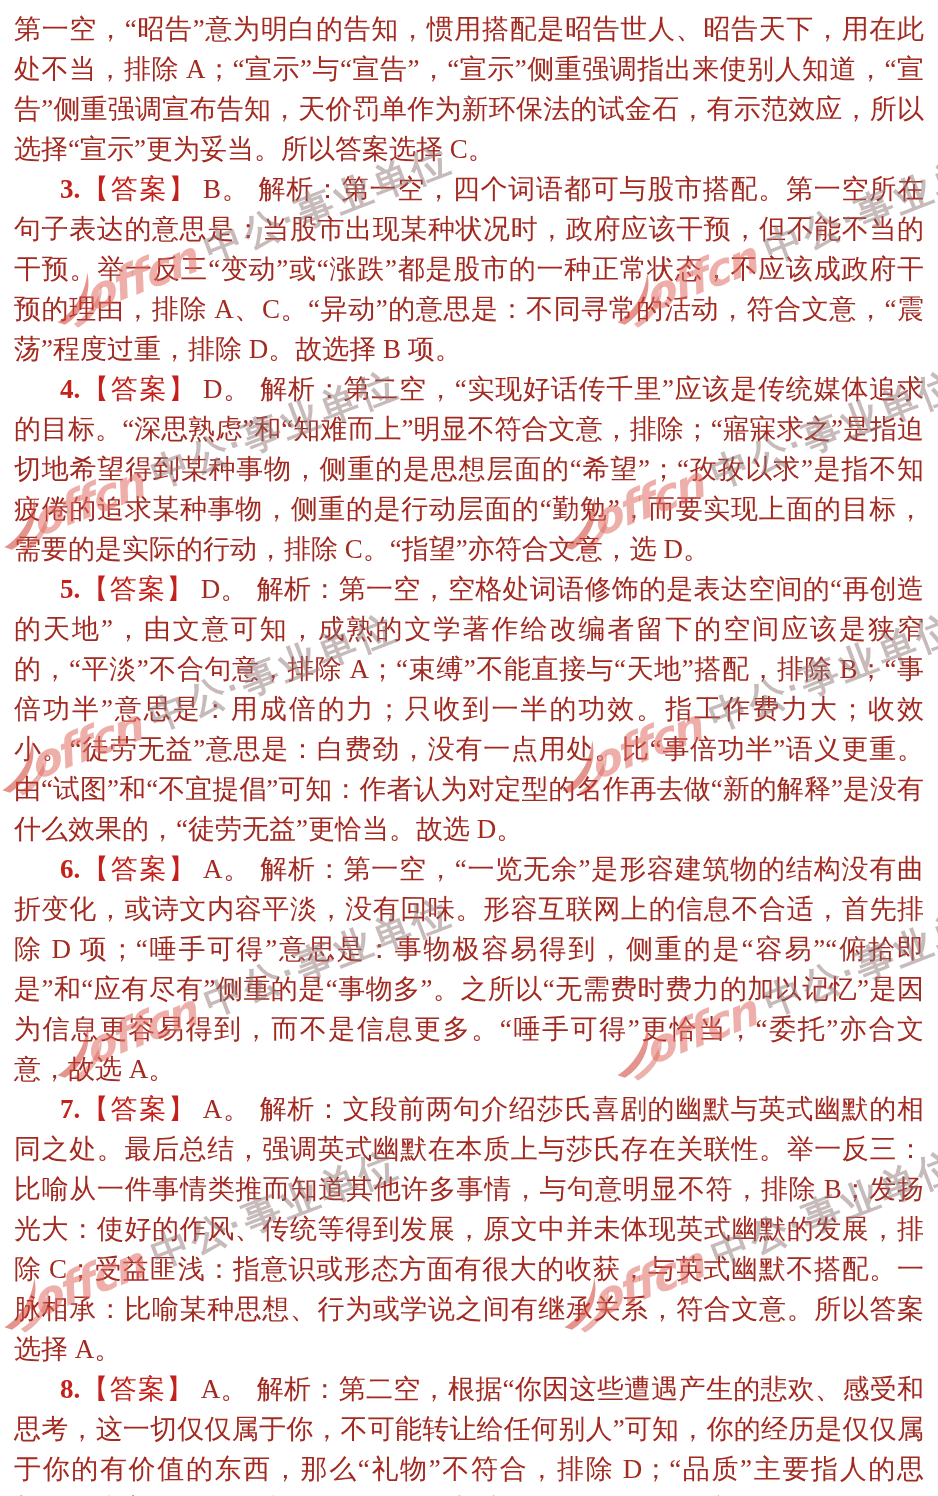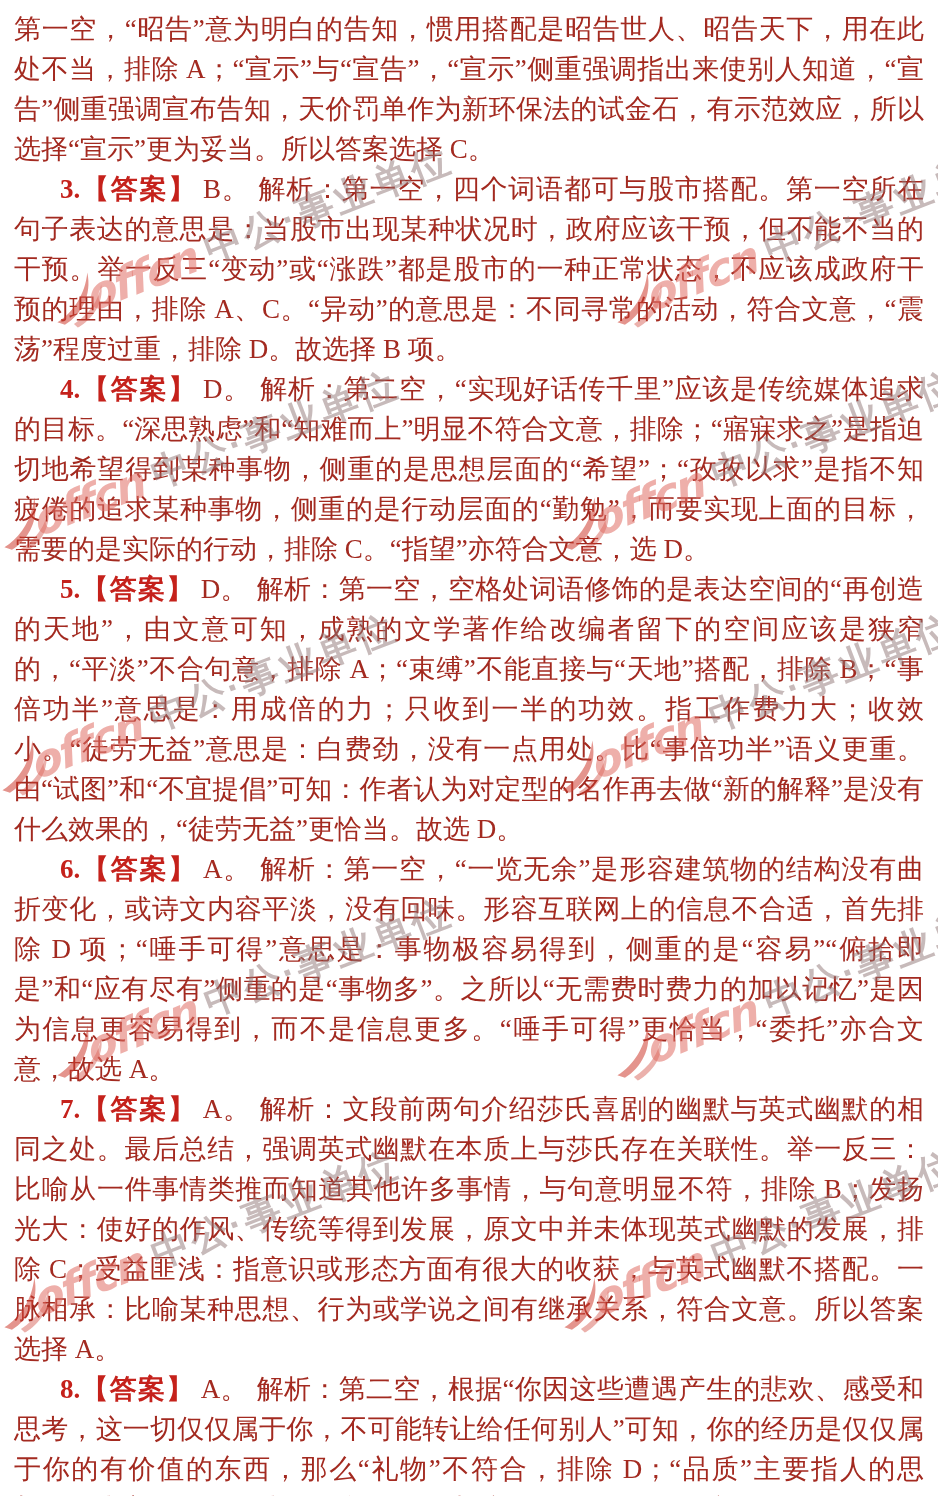--- a/index.html
+++ b/index.html
@@ -11,21 +11,21 @@
     position:relative;width:938px;height:1496px;box-sizing:border-box;
     padding:9px 14px 0 14px;
   }
   .content{
     position:relative;z-index:1;
     color:#a32a20;font-size:27px;line-height:40px;
   }
   p.para{margin:0;text-align:justify;}
   p.para.indent{text-indent:1.7em;}
   .num{color:#c5211b;font-weight:bold;margin-right:1px;}
-  .ans-label{color:#c5211b;font-weight:bold;letter-spacing:1px;}
+  .ans-label{color:#c5211b;font-weight:normal;letter-spacing:1px;}
   .ans-letter{margin:0 9px 0 6px;}
   
   .wm-layer{position:absolute;left:0;top:0;width:938px;height:1496px;z-index:2;pointer-events:none;overflow:hidden;}
   .wm{
     position:absolute;display:flex;align-items:center;white-space:nowrap;
     transform:rotate(-21deg);transform-origin:0 50%;
   }
   .wm-swoosh{position:relative;width:62px;height:52px;margin-right:-20px;}
   .wm-offcn{
     font-family:"DejaVu Sans",sans-serif;font-style:italic;font-weight:bold;

